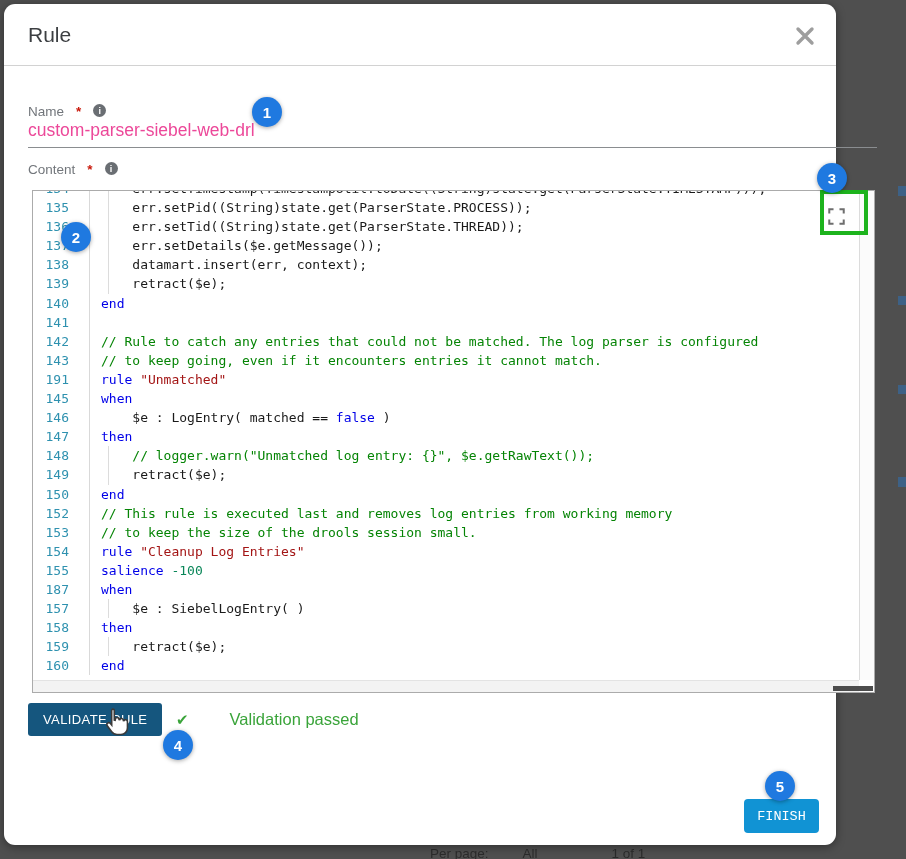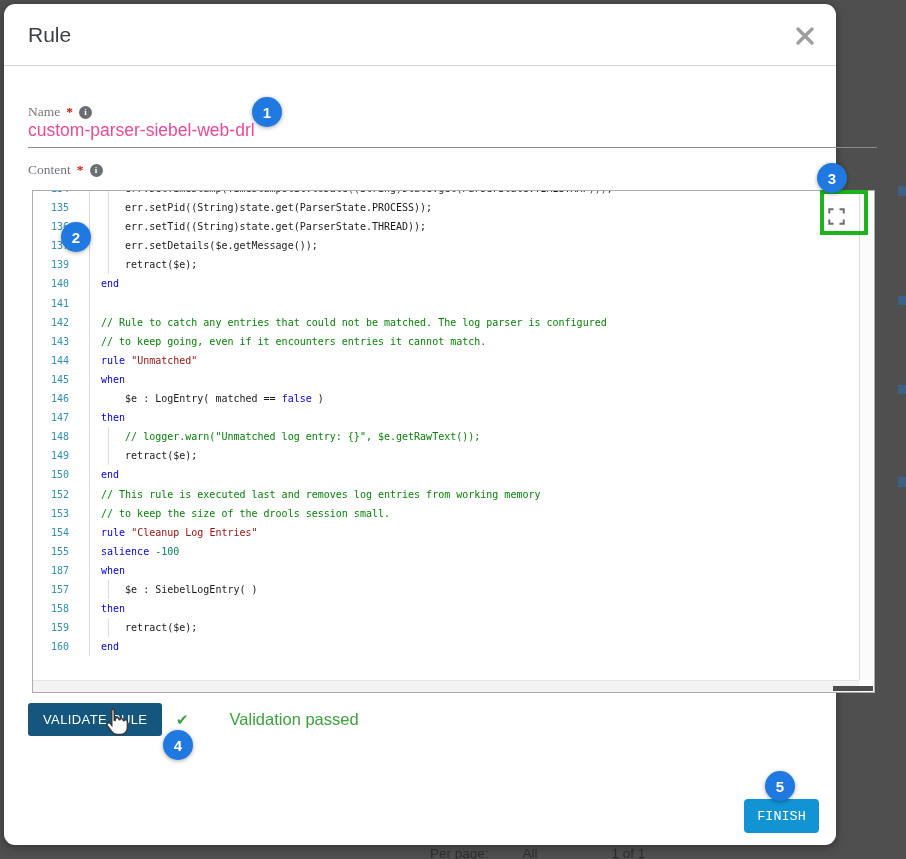--- a/index.html
+++ b/index.html
@@ -12,30 +12,30 @@
   .bg-strip { position:absolute; left:430px; top:846px; color:rgba(15,15,15,.55); font-size:13.5px; display:flex; gap:34px; white-space:nowrap; }
   .bg-strip .pg { margin-left:40px; }
   .bg-frag { position:absolute; left:898px; width:8px; background:#39648f; opacity:.85; }
 
   
   .modal { position:absolute; left:4px; top:4px; width:832px; height:841px; background:#fff; border-radius:11px; box-shadow:0 2px 10px rgba(0,0,0,.4); }
   .hdr { position:absolute; left:0; top:0; right:0; height:62px; border-bottom:1px solid #d2d2d2; }
   .title { position:absolute; left:24px; top:19px; font-size:21px; color:#3c3f42; }
   .close { position:absolute; right:20px; top:21px; width:22px; height:22px; cursor:pointer; }
 
-  .lbl { position:absolute; font-size:13.5px; color:#72767b; display:flex; align-items:center; gap:6px;font-family:Liberation Serif, serif; }
+  .lbl { position:absolute; font-size:13.5px; color:#72767b; display:flex; gap:12px; }
   .req { color:#c9190b; font-weight:bold; }
   .info { display:inline-flex; width:13px; height:13px; border-radius:50%; background:#6a6e73; color:#fff; font-size:9px; font-weight:bold; align-items:center; justify-content:center; font-style:normal; }
   .name-lbl { left:24px; top:100px; }
   .name-input { position:absolute; left:24px; top:116px; width:849px; border:none; outline:none; font-size:17.5px; color:#ec4899; font-family:Liberation Sans, sans-serif; background:transparent; padding:0 0 6px 0; border-bottom:1px solid #8a8d90; }
   .content-lbl { left:24px; top:158px; }
 
   
   .editor { position:absolute; left:28px; top:186px; width:843px; height:503px; border:1px solid #ababab; background:#fff; overflow:hidden; }
-  .code-wrap { position:absolute; left:0; top:-12px; right:15px; font-family:"DejaVu Sans Mono", monospace; font-size:10px; line-height:19.1px; }
+  .code-wrap { position:absolute; left:0; top:-12px; right:15px; font-family:"DejaVu Sans Mono", monospace; font-size:13px; line-height:19.1px; }
   .cl { display:flex; height:19.1px; white-space:pre; }
   .ln { flex:none; width:56px; text-align:right; padding-right:20px; color:#2e91af; }
   .lt { position:relative; flex:1; border-left:1px solid #d9d9d9; padding-left:11px; color:#1a1a1a; }
   .cl.ind .lt::before { content:''; position:absolute; left:18px; top:0; bottom:0; border-left:1px solid #dcdcdc; }
   .tk-p { color:#1a1a1a; } .tk-k { color:#0000e8; } .tk-s { color:#a31515; } .tk-c { color:#058405; } .tk-n { color:#098658; }
 
   .vscroll { position:absolute; top:0; right:0; bottom:12px; width:15px; border-left:1px solid #dcdcdc; background:#fbfbfb; }
   .hscroll { position:absolute; left:0; right:15px; bottom:0; height:12px; background:#f3f3f3; border-top:1px solid #e3e3e3; }
   .hthumb { position:absolute; right:1px; bottom:1px; width:40px; height:5px; background:#4d4d4d; }
   .expand-btn { position:absolute; top:13px; right:26px; width:24px; height:24px; display:flex; align-items:center; justify-content:center; cursor:pointer; }
@@ -91,26 +91,27 @@
         <span class="req">*</span>
         <span class="info">i</span>
     </div>
 
     <div class="editor">
       <div class="code-wrap">
           <div class="cl ind"><span class="ln">134</span><span class="lt"><span class="tk-p">    err.setTimestamp(TimestampUtil.toDate((String)state.get(ParserState.TIMESTAMP)));</span></span></div>
           <div class="cl ind"><span class="ln">135</span><span class="lt"><span class="tk-p">    err.setPid((String)state.get(ParserState.PROCESS));</span></span></div>
           <div class="cl ind"><span class="ln">136</span><span class="lt"><span class="tk-p">    err.setTid((String)state.get(ParserState.THREAD));</span></span></div>
           <div class="cl ind"><span class="ln">137</span><span class="lt"><span class="tk-p">    err.setDetails($e.getMessage());</span></span></div>
+          <div class="cl ind"><span class="ln">138</span><span class="lt"><span class="tk-p">    datamart.insert(err, context);</span></span></div>
           <div class="cl ind"><span class="ln">139</span><span class="lt"><span class="tk-p">    retract($e);</span></span></div>
           <div class="cl"><span class="ln">140</span><span class="lt"><span class="tk-k">end</span></span></div>
           <div class="cl"><span class="ln">141</span><span class="lt"></span></div>
           <div class="cl"><span class="ln">142</span><span class="lt"><span class="tk-c">// Rule to catch any entries that could not be matched. The log parser is configured</span></span></div>
           <div class="cl"><span class="ln">143</span><span class="lt"><span class="tk-c">// to keep going, even if it encounters entries it cannot match.</span></span></div>
-          <div class="cl"><span class="ln">144</span><span class="lt"><span class="tk-k">rule</span><span class="tk-p"> </span><span class="tk-s">"Unmatched"</span></span></div>
+          <div class="cl"><span class="ln">191</span><span class="lt"><span class="tk-k">rule</span><span class="tk-p"> </span><span class="tk-s">"Unmatched"</span></span></div>
           <div class="cl"><span class="ln">145</span><span class="lt"><span class="tk-k">when</span></span></div>
           <div class="cl"><span class="ln">146</span><span class="lt"><span class="tk-p">    $e : LogEntry( matched == </span><span class="tk-k">false</span><span class="tk-p"> )</span></span></div>
           <div class="cl"><span class="ln">147</span><span class="lt"><span class="tk-k">then</span></span></div>
           <div class="cl ind"><span class="ln">148</span><span class="lt"><span class="tk-c">    // logger.warn("Unmatched log entry: {}", $e.getRawText());</span></span></div>
           <div class="cl ind"><span class="ln">149</span><span class="lt"><span class="tk-p">    retract($e);</span></span></div>
           <div class="cl"><span class="ln">150</span><span class="lt"><span class="tk-k">end</span></span></div>
           <div class="cl"><span class="ln">152</span><span class="lt"><span class="tk-c">// This rule is executed last and removes log entries from working memory</span></span></div>
           <div class="cl"><span class="ln">153</span><span class="lt"><span class="tk-c">// to keep the size of the drools session small.</span></span></div>
           <div class="cl"><span class="ln">154</span><span class="lt"><span class="tk-k">rule</span><span class="tk-p"> </span><span class="tk-s">"Cleanup Log Entries"</span></span></div>
           <div class="cl"><span class="ln">155</span><span class="lt"><span class="tk-k">salience</span><span class="tk-p"> </span><span class="tk-n">-100</span></span></div>

